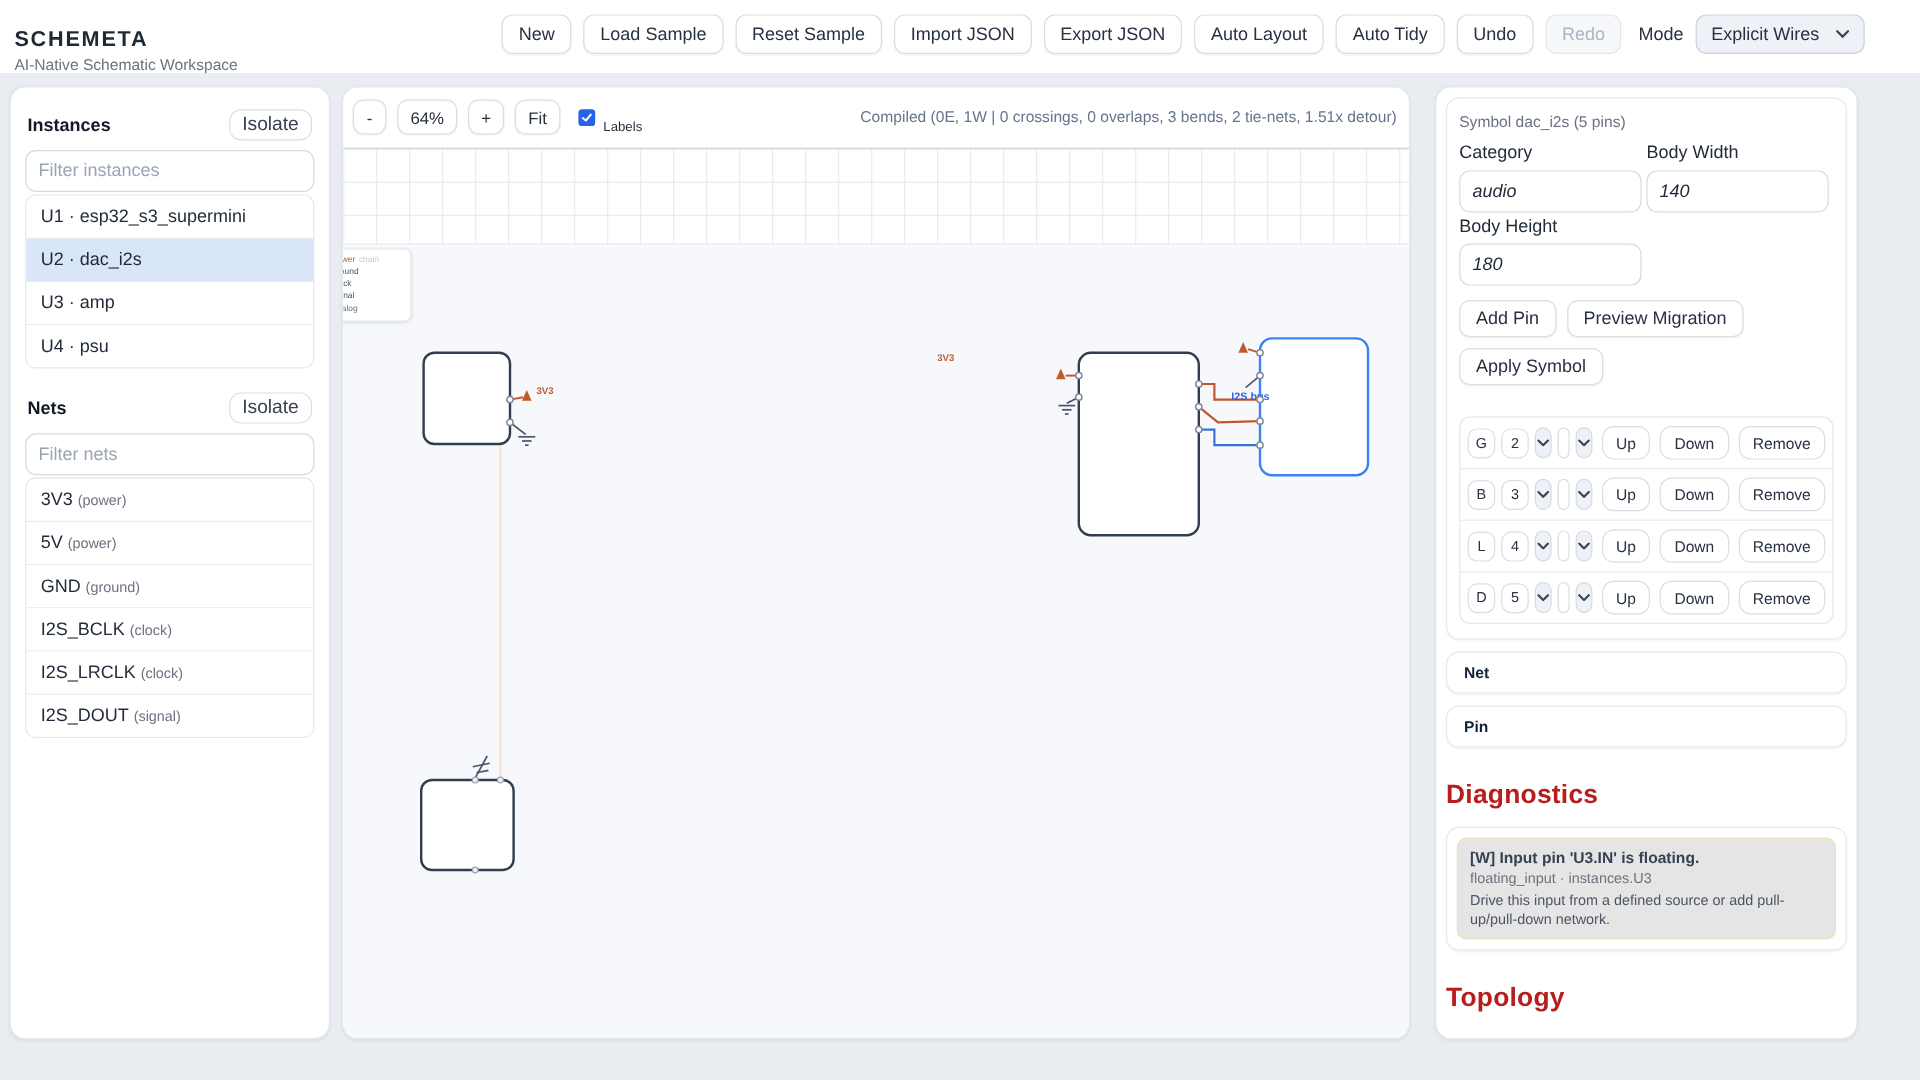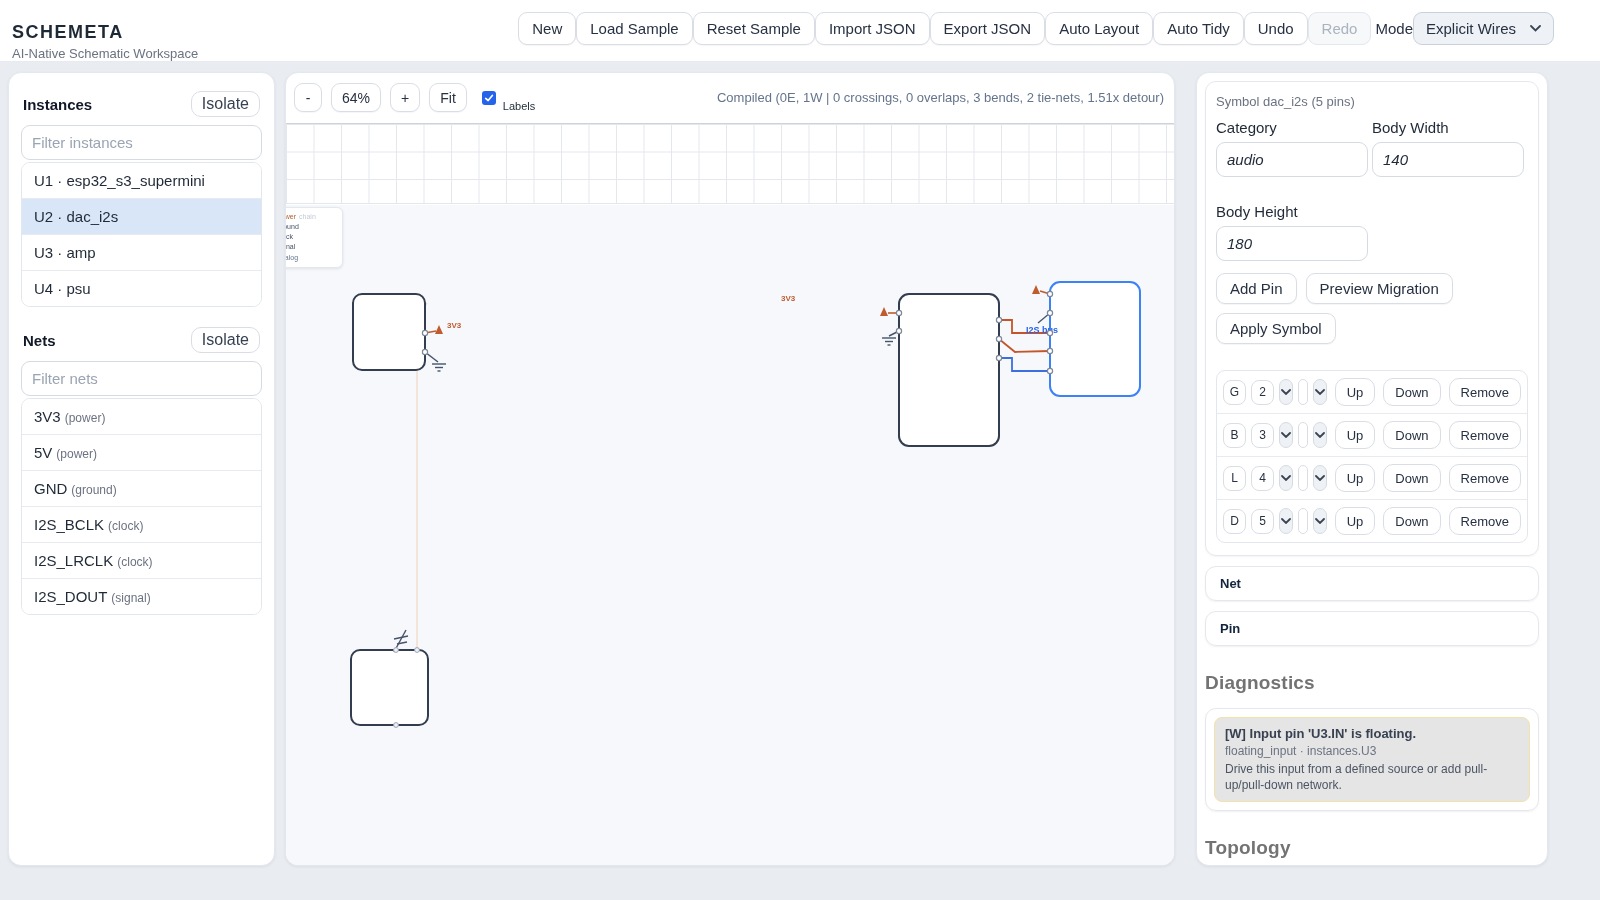--- a/index.html
+++ b/index.html
@@ -6,21 +6,21 @@
   html,body { width:1600px; height:900px; }
   body { font-family:"Liberation Sans", sans-serif; background:#e9edf2; color:#1f2937; overflow:hidden; }
   #stage { position:relative; width:1600px; height:900px; }
 
   
   .topbar { position:absolute; left:0; top:0; width:1600px; height:62px; background:#fff;
             border-bottom:1px solid #e7ebf0; }
   .brand { position:absolute; left:12px; top:22px; }
   .brand h1 { font-size:18px; font-weight:bold; letter-spacing:1.5px; color:#1e2936; }
   .brand .sub { font-size:13px; color:#6b7280; margin-top:3px; }
-  .topbar-actions { position:absolute; right:46px; top:12px; display:flex; align-items:center; }
+  .topbar-actions { position:absolute; right:46px; top:12px; display:flex; align-items:center; gap:10px; }
   .btn { background:#fff; border:1px solid #d9dee5; border-radius:9px; padding:7px 13px;
          font-size:15px; color:#273142; cursor:pointer; box-shadow:0 1px 1px rgba(15,23,42,.04);
          font-family:inherit; white-space:nowrap; }
   .btn.disabled { color:#aab3bf; background:#f6f8fa; border-color:#e3e8ee; box-shadow:none; }
   .mode-label { font-size:15px; color:#273142; margin-left:4px; }
   .mode-select { display:flex; align-items:center; gap:14px; background:#eef2f7; border:1px solid #c9d2dc;
                  border-radius:9px; padding:7px 12px; font-size:15px; color:#273142; cursor:pointer; }
 
   
   .card { position:absolute; background:#fff; border:1px solid #e4e8ee; border-radius:13px;
@@ -88,21 +88,21 @@
   .pinrow:last-child { border-bottom:none; }
   .mini-input { width:23px; height:25px; border:1px solid #d9dee5; border-radius:8px; text-align:center;
                 font-size:12px; color:#273142; font-family:inherit; padding:0; background:#fff; }
   .mini-select { width:26px; height:26px; border:1px solid #d5dbe2; border-radius:9px; background:#eef1f5;
                  display:flex; align-items:center; justify-content:center; cursor:pointer; }
   .mini-blank { width:20px; height:26px; border:1px solid #d9dee5; border-radius:9px; background:#fff; }
   .row-btn { background:#fff; border:1px solid #d9dee5; border-radius:10px; height:28px; padding:0 11px;
              font-size:13px; color:#273142; cursor:pointer; font-family:inherit; margin-left:3px; }
   .collapse-card { border:1px solid #e4e8ee; border-radius:11px; box-shadow:0 1px 2px rgba(15,23,42,.06);
                    padding:9px 14px; font-size:13px; font-weight:bold; color:#11233d; margin-top:10px; }
-  .big-heading { font-size:19px; font-weight:bold; color:#737373; margin:26px 0 14px; letter-spacing:.2px; }
+  .big-heading { font-size:22px; font-weight:bold; color:#b91c1c; margin:26px 0 14px; letter-spacing:.2px; }
   .diag-card { border:1px solid #e4e8ee; border-radius:11px; box-shadow:0 1px 2px rgba(15,23,42,.06);
                padding:8px; }
   .warn-box { background:#e5e5e5; border:1px solid #f1e3a9; border-radius:8px; padding:8px 10px; }
   .warn-title { font-size:13px; font-weight:bold; color:#374151; }
   .warn-meta { font-size:12px; color:#6b7280; margin-top:3px; }
   .warn-msg { font-size:12px; color:#4b5563; margin-top:3px; line-height:1.35; }
 </style>
 </head>
 <body>
 
@@ -263,21 +263,21 @@
       <div class="fields">
         <div class="field">
           <label>Category</label>
           <input class="tinput" value="audio" style="">
         </div>
         <div class="field">
           <label>Body Width</label>
           <input class="tinput" value="140" style="">
         </div>
       </div>
-      <div class="field" style="margin-top:26px;">
+      <div class="field" style="margin-top:3px;">
         <label>Body Height</label>
         <input class="tinput" value="180" style="">
       </div>
       <div class="sym-buttons">
         <button class="btn">Add Pin</button>
         <button class="btn">Preview Migration</button>
         <button class="btn">Apply Symbol</button>
       </div>
 
       <div class="pinrows">

